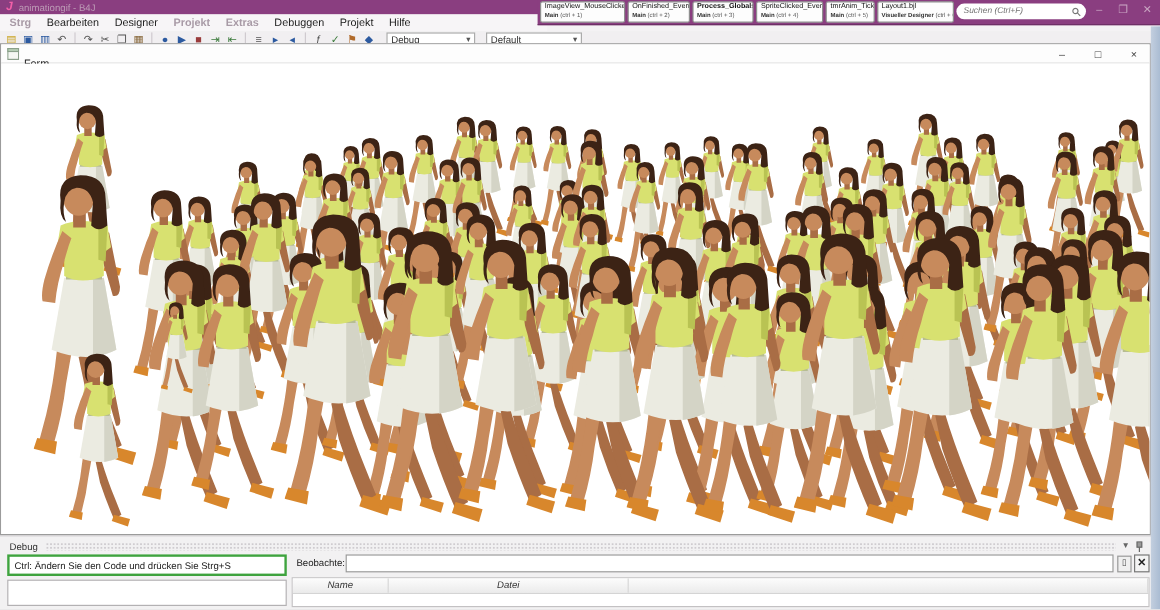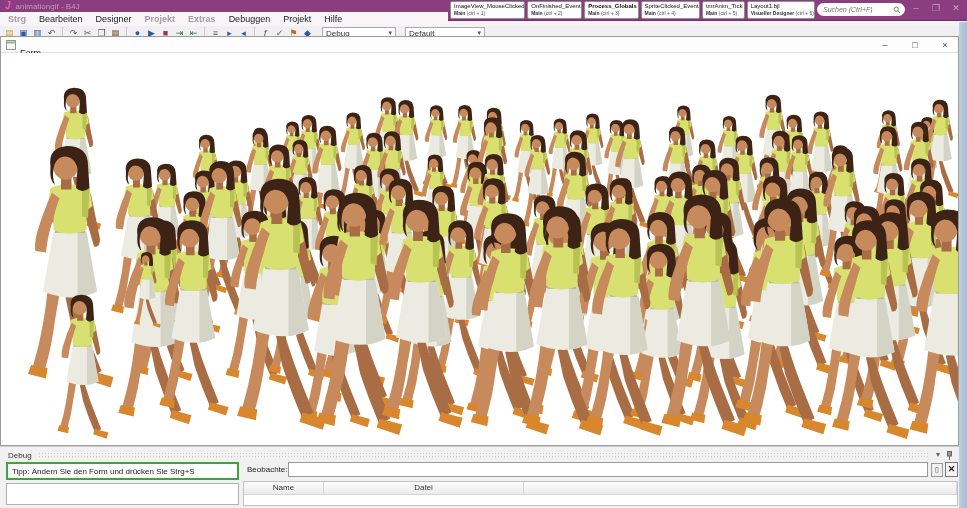--- a/index.html
+++ b/index.html
@@ -28,21 +28,21 @@
   .topright{position:absolute;left:448px;top:0;width:519px;height:21px;background:#8a3e80;
             border-bottom:1px solid #6e2f66;display:flex;align-items:flex-start;gap:2px;
             padding:1px 2px 0 2px;box-sizing:border-box;}
   .tabs{display:flex;gap:2px;min-width:0;}
   .tab{background:#fdfdfd;border:1px solid #8f8f8f;border-radius:2px;height:18px;box-sizing:border-box;
        padding:1px 3px;min-width:0;overflow:hidden;cursor:pointer;}
   .tab .tt{font-size:6px;font-weight:400;color:#111;white-space:nowrap;display:block;line-height:7px;}
   .tab.active .tt{font-weight:700;}
   .tab .ts{font-size:5px;color:#555;white-space:nowrap;display:block;line-height:6px;}
   .tab .ts b{font-weight:700;color:#333;}
-  .search{flex:0 0 auto;width:88px;height:13px;background:#fff;border-radius:7px;margin-top:2px;
+  .search{flex:0 0 auto;width:108px;height:13px;background:#fff;border-radius:7px;margin-top:2px;
           display:flex;align-items:center;padding:0 4px;box-sizing:border-box;gap:2px;}
   .search input{flex:1;min-width:0;border:0;outline:0;font-size:7px;font-style:italic;color:#555;
                 background:transparent;font-family:"Liberation Sans",sans-serif;}
   .wbtn{flex:0 0 auto;width:18px;text-align:center;color:#c9a5c2;font-size:9px;line-height:15px;cursor:pointer;}
   
   .formwin{position:absolute;left:0;top:36px;width:959px;height:410px;background:#fff;
            border:1px solid #9b9b9b;box-sizing:border-box;}
   .formtitle{height:15px;background:#fdfdfd;border-bottom:1px solid #e2e2e2;display:flex;
              align-items:center;gap:4px;padding-left:5px;}
   .formtitle .ft{font-size:9px;color:#222;flex:1;margin-top:16px;}
@@ -73,21 +73,21 @@
   .wbtn2{position:absolute;left:931px;top:16px;width:12px;height:14px;border:1px solid #9a9a9a;
          background:#efefef;box-sizing:border-box;font-size:7px;color:#444;text-align:center;
          line-height:12px;cursor:pointer;}
   .wclose{position:absolute;left:945px;top:15px;width:13px;height:15px;border:1px solid #777;
           background:#f4f4f4;box-sizing:border-box;font-size:9px;font-weight:700;color:#222;
           text-align:center;line-height:13px;cursor:pointer;}
   .wtable{position:absolute;left:243px;top:34px;width:715px;height:25px;border:1px solid #c3c1c3;
           background:#fff;box-sizing:border-box;}
   .whead{display:flex;height:12px;background:linear-gradient(#fcfcfc,#ebebeb);border-bottom:1px solid #d4d4d4;}
   .wcol{font-size:8px;color:#333;text-align:center;line-height:12px;border-right:1px solid #d8d8d8;
-        box-sizing:border-box;overflow:hidden;}
+        box-sizing:border-box;overflow:hidden;font-style:italic;}
   
   .edgestrip{position:absolute;left:959px;top:22px;width:8px;height:486px;
              background:linear-gradient(90deg,#c3cfdf,#a9bbd2);}
   .pin-svg{flex:0 0 auto;cursor:pointer;}
 </style>
 </head>
 <body>
 
 <div class="app">
 
@@ -339,21 +339,21 @@
   <div class="debug">
     <div class="dhead">
       <span class="dt">Debug</span>
       <span class="dots"></span>
       <span class="dico">▾</span>
       <svg class="pin-svg" width="7" height="9" viewBox="0 0 7 9">
         <rect x="1.5" y="0.5" width="4" height="4.5" fill="#999" stroke="#666"></rect>
         <line x1="3.5" y1="5" x2="3.5" y2="9" stroke="#666" stroke-width="1"></line>
       </svg>
     </div>
-    <div class="tipbox">Tipp: Ändern Sie den Form und drücken Sie Strg+S</div>
+    <div class="tipbox">Ctrl: Ändern Sie den Code und drücken Sie Strg+S</div>
     <div class="logbox"></div>
     <span class="wlabel">Beobachte:</span>
     <input class="winput" value="" style="">
     <span class="wbtn2">▯</span>
     <span class="wclose">✕</span>
     <div class="wtable">
       <div class="whead">
           <div class="wcol" style="width: 80px;">Name</div>
           <div class="wcol" style="width: 200px;">Datei</div>
           <div class="wcol" style="flex: 1 1 0%;"></div>

